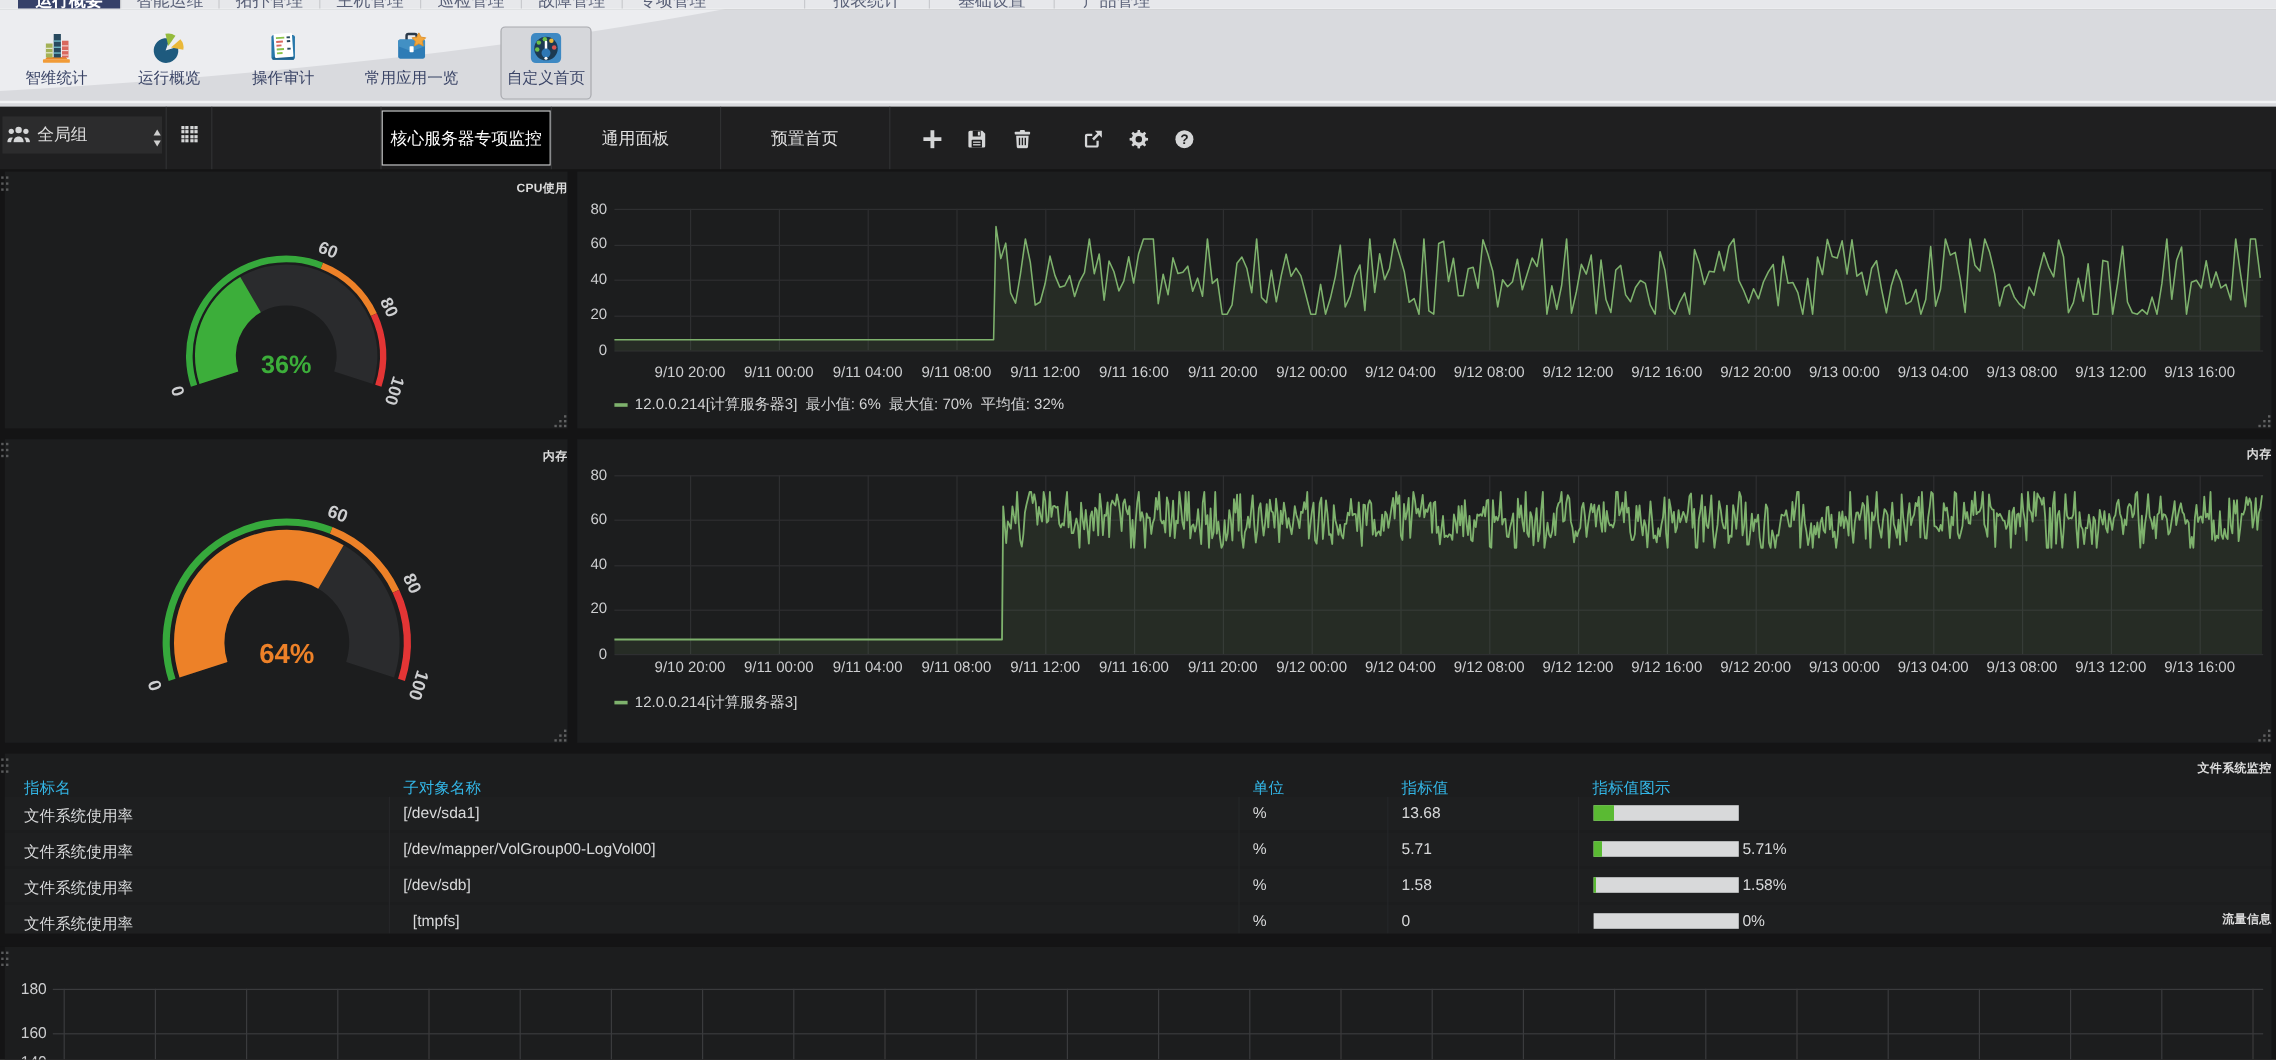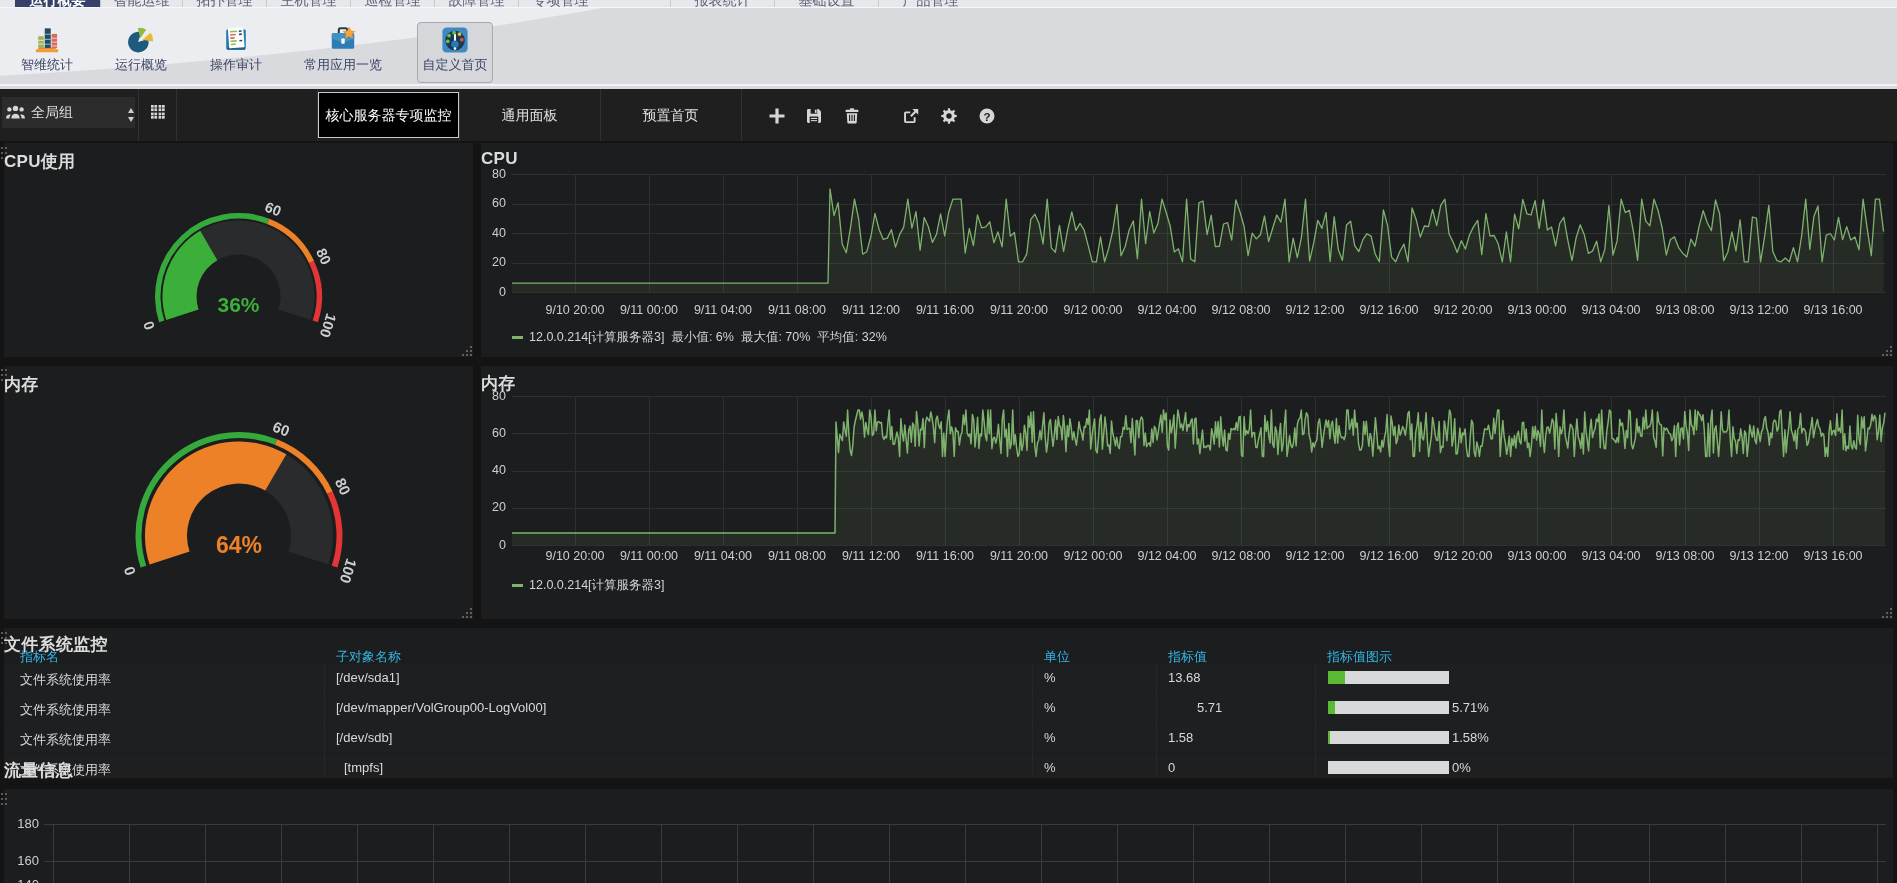--- a/index.html
+++ b/index.html
@@ -1,19 +1,19 @@
 <!DOCTYPE html>
 <html><head><meta charset="utf-8">
 <style>
 *{margin:0;padding:0;box-sizing:border-box}
 html,body{width:1897px;height:883px;overflow:hidden;background:#141415;font-family:"Liberation Sans",sans-serif;}
 .abs{position:absolute}
 #stage{position:relative;width:1897px;height:696px}
 .panel{position:absolute;background:#1c1d1e;}
-.ptitle{position:absolute;width:100%;text-align:left;color:#dcdcdc;font-size:17px;font-weight:bold;letter-spacing:0.3px}
+.ptitle{position:absolute;width:100%;text-align:right;color:#dcdcdc;font-size:10px;font-weight:bold;letter-spacing:0.3px}
 .tick{position:absolute;color:#cdced0;font-size:12.5px;white-space:nowrap}
 .xt{transform:translateX(-50%)}
 .yt{text-align:right}
 .gl{position:absolute;background:#2e2f31}
 .legend{position:absolute;color:#d2d3d4;font-size:12.5px;white-space:nowrap}
 .dash{display:inline-block;width:11px;height:3px;background:#7eb26d;vertical-align:2px;margin-right:6px}
 .hrow{position:absolute;color:#33b5e5;font-size:13px;white-space:nowrap}
 .trow{position:absolute;color:#d8d9da;font-size:13px;white-space:nowrap}
 .colsep{position:absolute;width:1px;background:#252628}
 .bar{position:absolute;height:13px;background:#d8d9da}
@@ -295,21 +295,20 @@
         <path d="M136.57 201.48A103.5 103.5 0 0 1 273.10 73.27L270.89 78.85A97.5 97.5 0 0 0 142.27 199.63Z" fill="#36a93c"></path>
         <path d="M273.10 73.27A103.5 103.5 0 0 1 328.65 125.43L323.22 127.99A97.5 97.5 0 0 0 270.89 78.85Z" fill="#ed8128"></path>
         <path d="M328.65 125.43A103.5 103.5 0 0 1 333.43 201.48L327.73 199.63A97.5 97.5 0 0 0 323.22 127.99Z" fill="#e33535"></path>
         <text x="125.6" y="205.0" fill="#cdced0" font-size="15" font-weight="600" text-anchor="middle" dominant-baseline="central" transform="rotate(-108.0 125.6 205.0)">0</text>
         <text x="277.3" y="62.6" fill="#cdced0" font-size="15" font-weight="600" text-anchor="middle" dominant-baseline="central" transform="rotate(21.6 277.3 62.6)">60</text>
         <text x="339.1" y="120.5" fill="#cdced0" font-size="15" font-weight="600" text-anchor="middle" dominant-baseline="central" transform="rotate(64.8 339.1 120.5)">80</text>
         <text x="344.4" y="205.0" fill="#cdced0" font-size="15" font-weight="600" text-anchor="middle" dominant-baseline="central" transform="rotate(108.0 344.4 205.0)">100</text>
         <text x="235" y="178.5" fill="#ed8128" font-size="23" font-weight="bold" text-anchor="middle" dominant-baseline="central">64%</text>
       </svg>
     </div>
-    <div class="ptitle" style="left:481px;top:149px;width:1412px">CPU</div>
     <div class="gl" style="left:512px;top:292.0px;width:1374px;height:1px"></div>
     <div class="tick yt" style="left:466px;top:284.5px;width:40px">0</div>
     <div class="gl" style="left:512px;top:262.5px;width:1374px;height:1px"></div>
     <div class="tick yt" style="left:466px;top:255.0px;width:40px">20</div>
     <div class="gl" style="left:512px;top:233.0px;width:1374px;height:1px"></div>
     <div class="tick yt" style="left:466px;top:225.5px;width:40px">40</div>
     <div class="gl" style="left:512px;top:203.5px;width:1374px;height:1px"></div>
     <div class="tick yt" style="left:466px;top:196.0px;width:40px">60</div>
     <div class="gl" style="left:512px;top:174.0px;width:1374px;height:1px"></div>
     <div class="tick yt" style="left:466px;top:166.5px;width:40px">80</div>
@@ -417,21 +416,21 @@
     <div class="trow" style="left:336px;top:670px">[/dev/sda1]</div>
     <div class="trow" style="left:1044px;top:670px">%</div>
     <div class="trow" style="left:1168px;top:670px">13.68</div>
     <div class="bar" style="left:1328px;top:671px;width:121px"></div>
     <div class="barfill" style="left:1328px;top:671px;width:16.6px"></div>
     <div class="trow" style="left:1452px;top:694px">13.68%</div>
     <div class="abs" style="left:4px;top:694px;width:1889px;height:28px;background:#1e1f20"></div>
     <div class="trow" style="left:20px;top:701px">文件系统使用率</div>
     <div class="trow" style="left:336px;top:700px">[/dev/mapper/VolGroup00-LogVol00]</div>
     <div class="trow" style="left:1044px;top:700px">%</div>
-    <div class="trow" style="left:1197px;top:700px">5.71</div>
+    <div class="trow" style="left:1168px;top:700px">5.71</div>
     <div class="bar" style="left:1328px;top:701px;width:121px"></div>
     <div class="barfill" style="left:1328px;top:701px;width:6.9px"></div>
     <div class="trow" style="left:1452px;top:700px">5.71%</div>
     <div class="abs" style="left:4px;top:724px;width:1889px;height:28px;background:#1e1f20"></div>
     <div class="trow" style="left:20px;top:731px">文件系统使用率</div>
     <div class="trow" style="left:336px;top:730px">[/dev/sdb]</div>
     <div class="trow" style="left:1044px;top:730px">%</div>
     <div class="trow" style="left:1168px;top:730px">1.58</div>
     <div class="bar" style="left:1328px;top:731px;width:121px"></div>
     <div class="barfill" style="left:1328px;top:731px;width:1.9px"></div>

